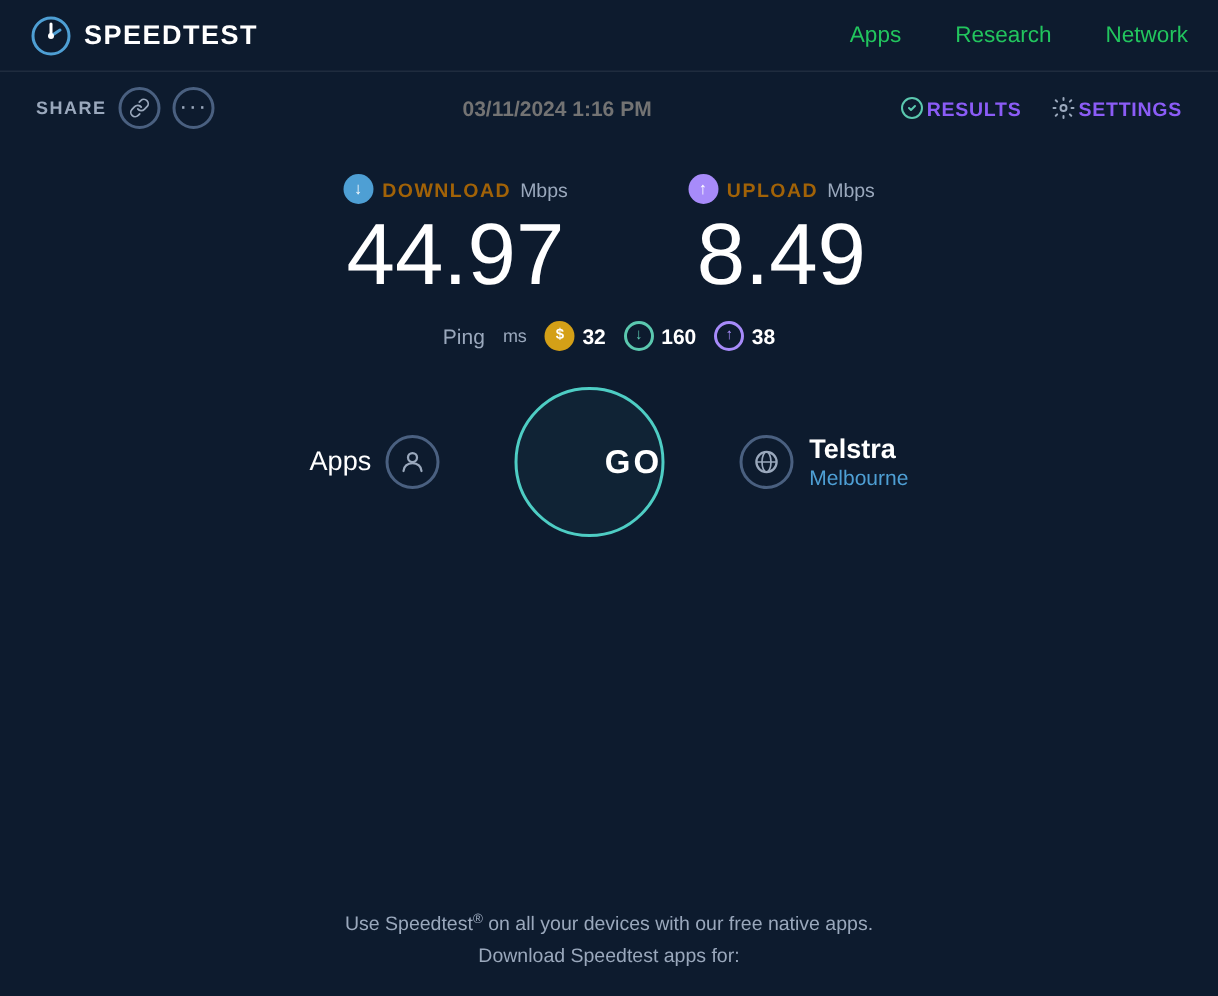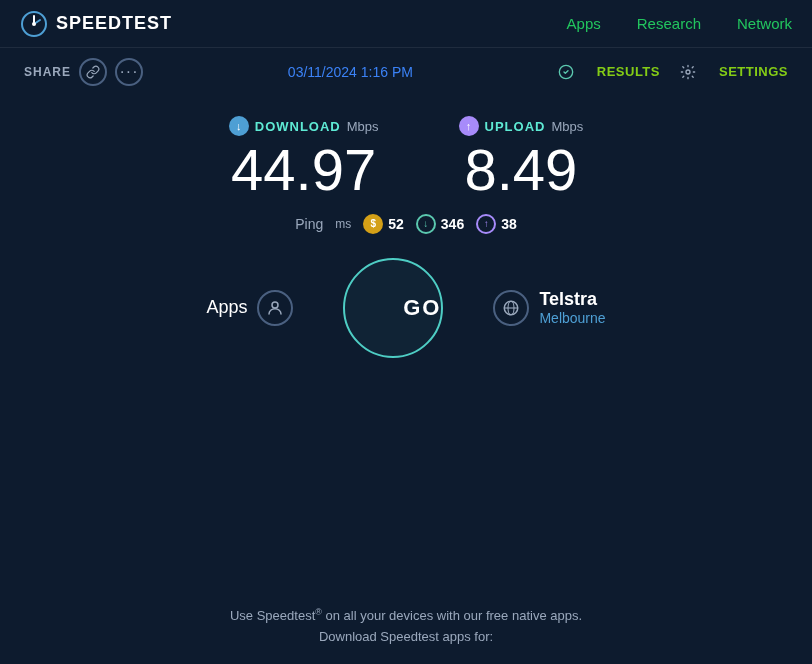--- a/index.html
+++ b/index.html
@@ -86,37 +86,39 @@
       background: transparent;
       display: flex;
       align-items: center;
       justify-content: center;
       cursor: pointer;
       color: #9aa8bc;
       font-size: 13px;
     }
 
     .timestamp {
-      color: #3b82f6;
+      color: #737373;
       font-size: 14px;
+      font-weight: bold;
     }
 
     .right-actions {
       display: flex;
       align-items: center;
       gap: 20px;
     }
 
     .action-btn {
       display: flex;
-      gap: 23px;
+      align-items: center;
+      gap: 2px;
       background: transparent;
       border: none;
       cursor: pointer;
-      color: #84cc16;
+      color: #8b5cf6;
       font-size: 13px;
       font-weight: 700;
       letter-spacing: 0.5px;
     }
 
     .action-btn svg { color: #9aa8bc; }
 
     
     .main {
       display: flex;
@@ -144,21 +146,21 @@
       display: flex;
       align-items: center;
       gap: 6px;
       margin-bottom: 2px;
     }
 
     .speed-label {
       font-size: 13px;
       font-weight: 700;
       letter-spacing: 1px;
-      color: #5eead4;
+      color: #a16207;
     }
 
     .speed-unit {
       font-size: 13px;
       color: #9aa8bc;
       font-weight: 400;
     }
 
     .speed-value {
       font-size: 58px;
@@ -392,26 +394,26 @@
       <span class="speed-value">8.49</span>
     </div>
   </div>
 
   <div class="ping-row">
     <span class="ping-label">Ping</span>
     <span class="ping-unit">ms</span>
 
     <div class="ping-item">
       <div class="coin-icon">$</div>
-      <span class="ping-val">52</span>
+      <span class="ping-val">32</span>
     </div>
 
     <div class="ping-item">
       <div class="icon-circle-down">↓</div>
-      <span class="ping-val">346</span>
+      <span class="ping-val">160</span>
     </div>
 
     <div class="ping-item">
       <div class="icon-circle-up">↑</div>
       <span class="ping-val">38</span>
     </div>
   </div>
 
   <div class="go-area">
 

